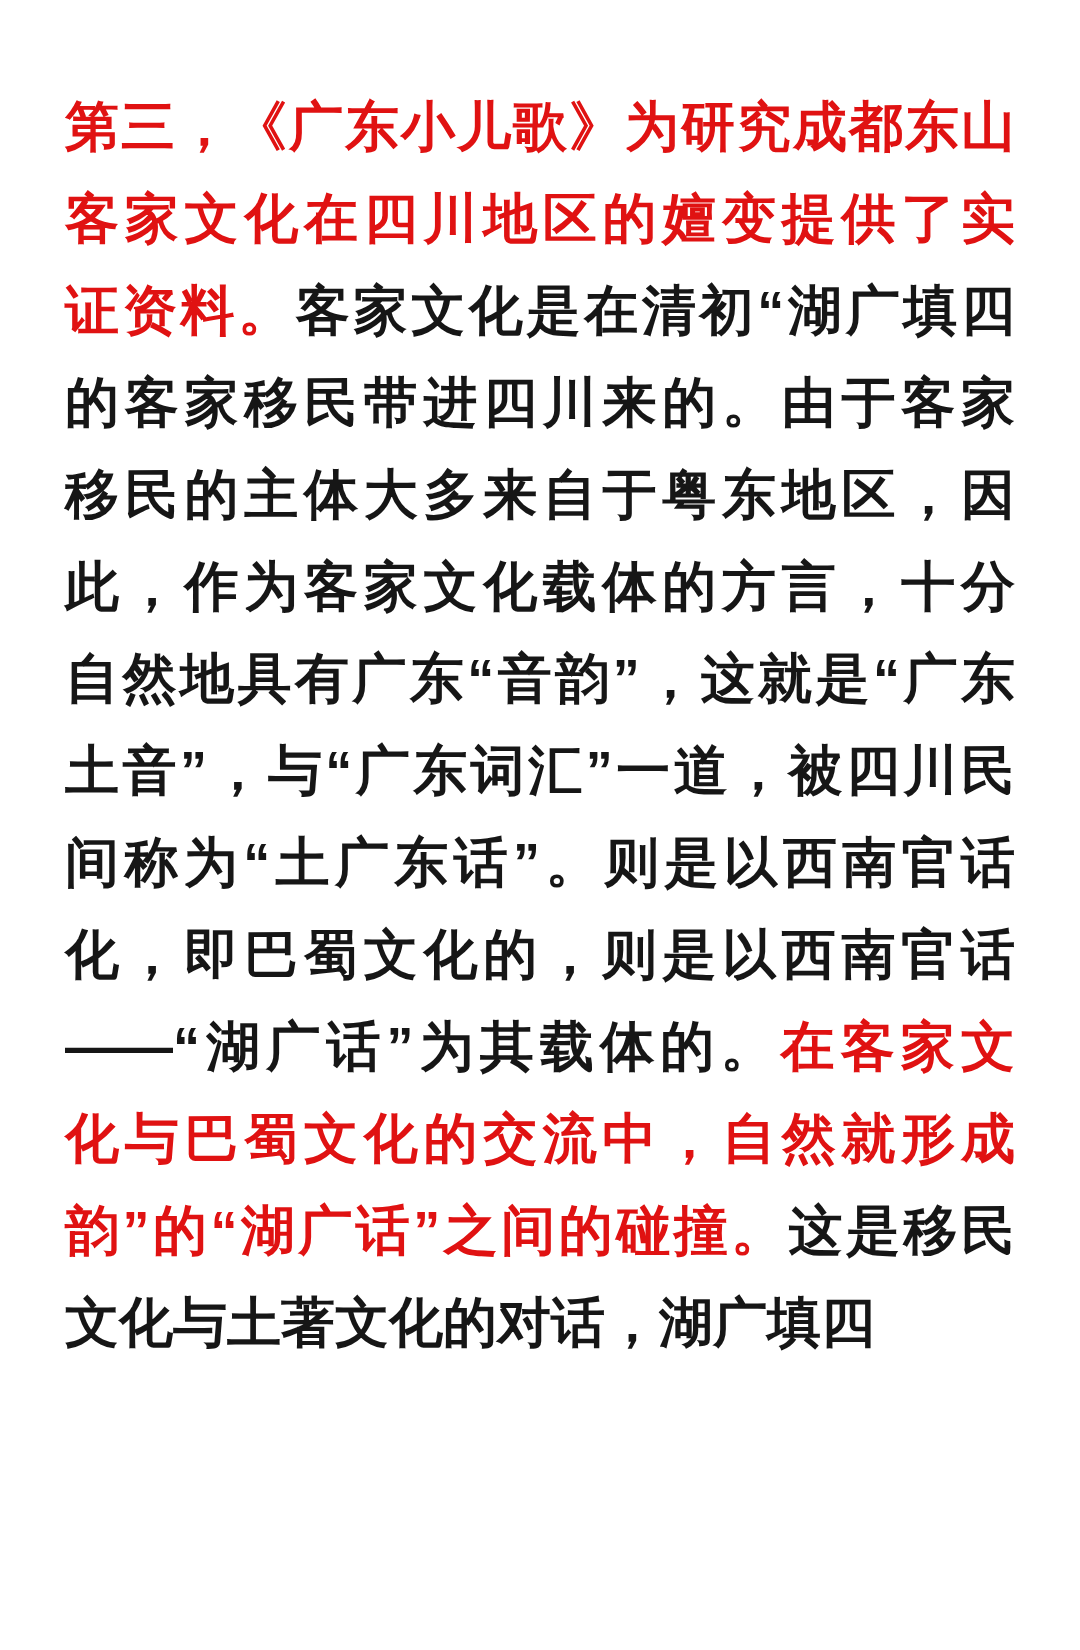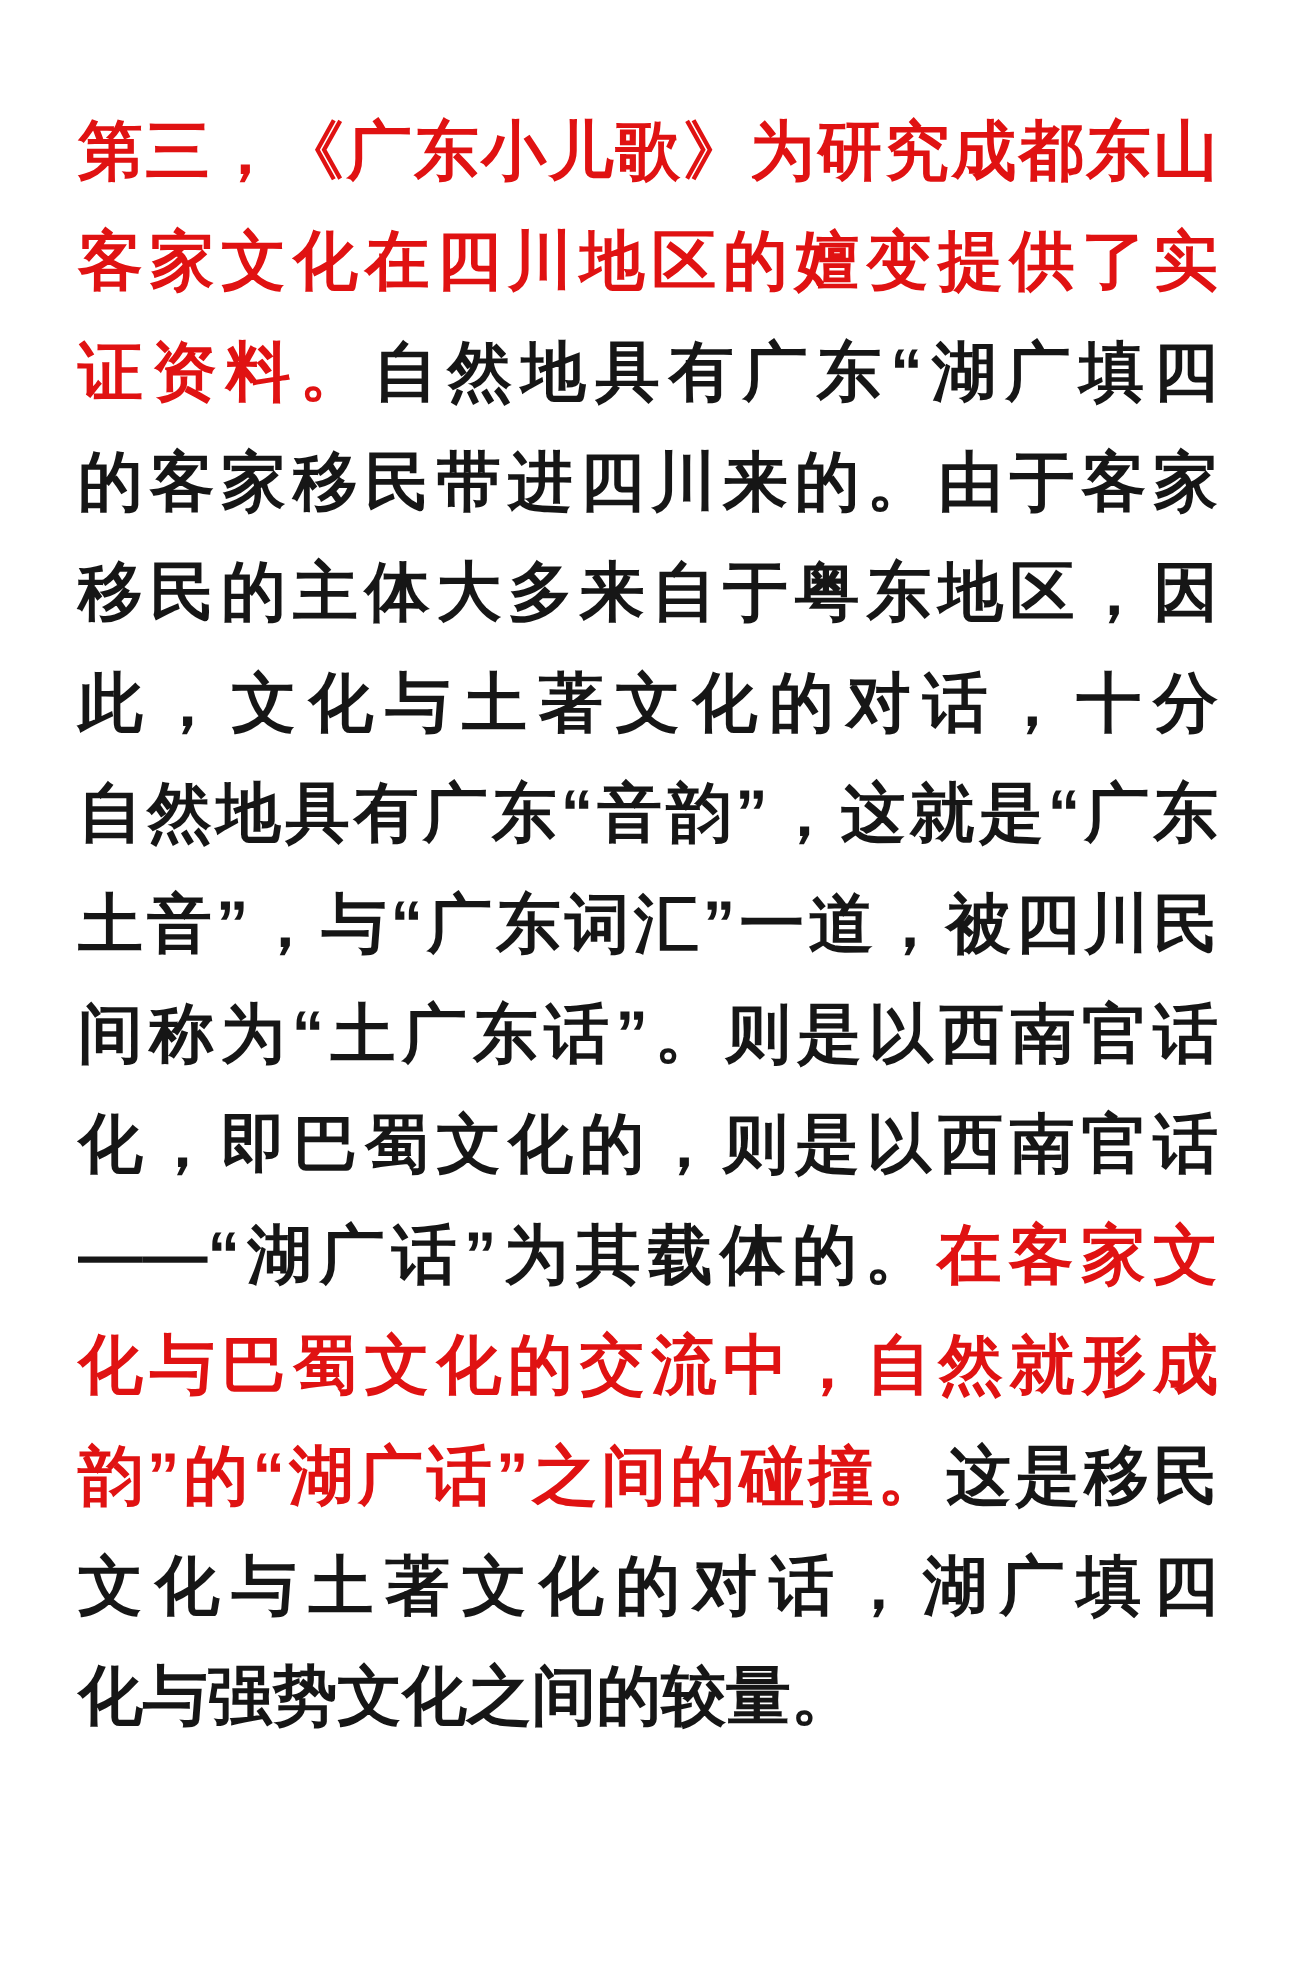--- a/index.html
+++ b/index.html
@@ -41,27 +41,26 @@
   .seg-red   { color: var(--red-color); }
   .seg-black { color: var(--black-color); }
 </style>
 </head>
 <body>
 
 <div class="page">
   <div class="text-block" id="text-block">
       <div class="text-line"><span class="seg-red">第三，《广东小儿歌》为研究成都东山</span></div>
       <div class="text-line"><span class="seg-red">客家文化在四川地区的嬗变提供了实</span></div>
-      <div class="text-line"><span class="seg-red">证资料。</span><span class="seg-black">自然地具有广东“湖广填四</span></div>
+      <div class="text-line"><span class="seg-red">证资料。</span><span class="seg-black">客家文化是在清初“湖广填四</span></div>
       <div class="text-line"><span class="seg-black">的客家移民带进四川来的。由于客家</span></div>
       <div class="text-line"><span class="seg-black">移民的主体大多来自于粤东地区，因</span></div>
-      <div class="text-line"><span class="seg-black">此，文化与土著文化的对话，十分</span></div>
+      <div class="text-line"><span class="seg-black">此，作为客家文化载体的方言，十分</span></div>
       <div class="text-line"><span class="seg-black">自然地具有广东“音韵”，这就是“广东</span></div>
       <div class="text-line"><span class="seg-black">土音”，与“广东词汇”一道，被四川民</span></div>
       <div class="text-line"><span class="seg-black">间称为“土广东话”。则是以西南官话</span></div>
       <div class="text-line"><span class="seg-black">化，即巴蜀文化的，则是以西南官话</span></div>
       <div class="text-line"><span class="seg-black">——“湖广话”为其载体的。</span><span class="seg-red">在客家文</span></div>
       <div class="text-line"><span class="seg-red">化与巴蜀文化的交流中，自然就形成</span></div>
       <div class="text-line"><span class="seg-red">韵”的“湖广话”之间的碰撞。</span><span class="seg-black">这是移民</span></div>
       <div class="text-line"><span class="seg-black">文化与土著文化的对话，湖广填四</span></div>
-      <div class="text-line"><span class="seg-black">化与强势文化之间的较量。</span></div>
     </div>
 </div>
 
 </body></html>

